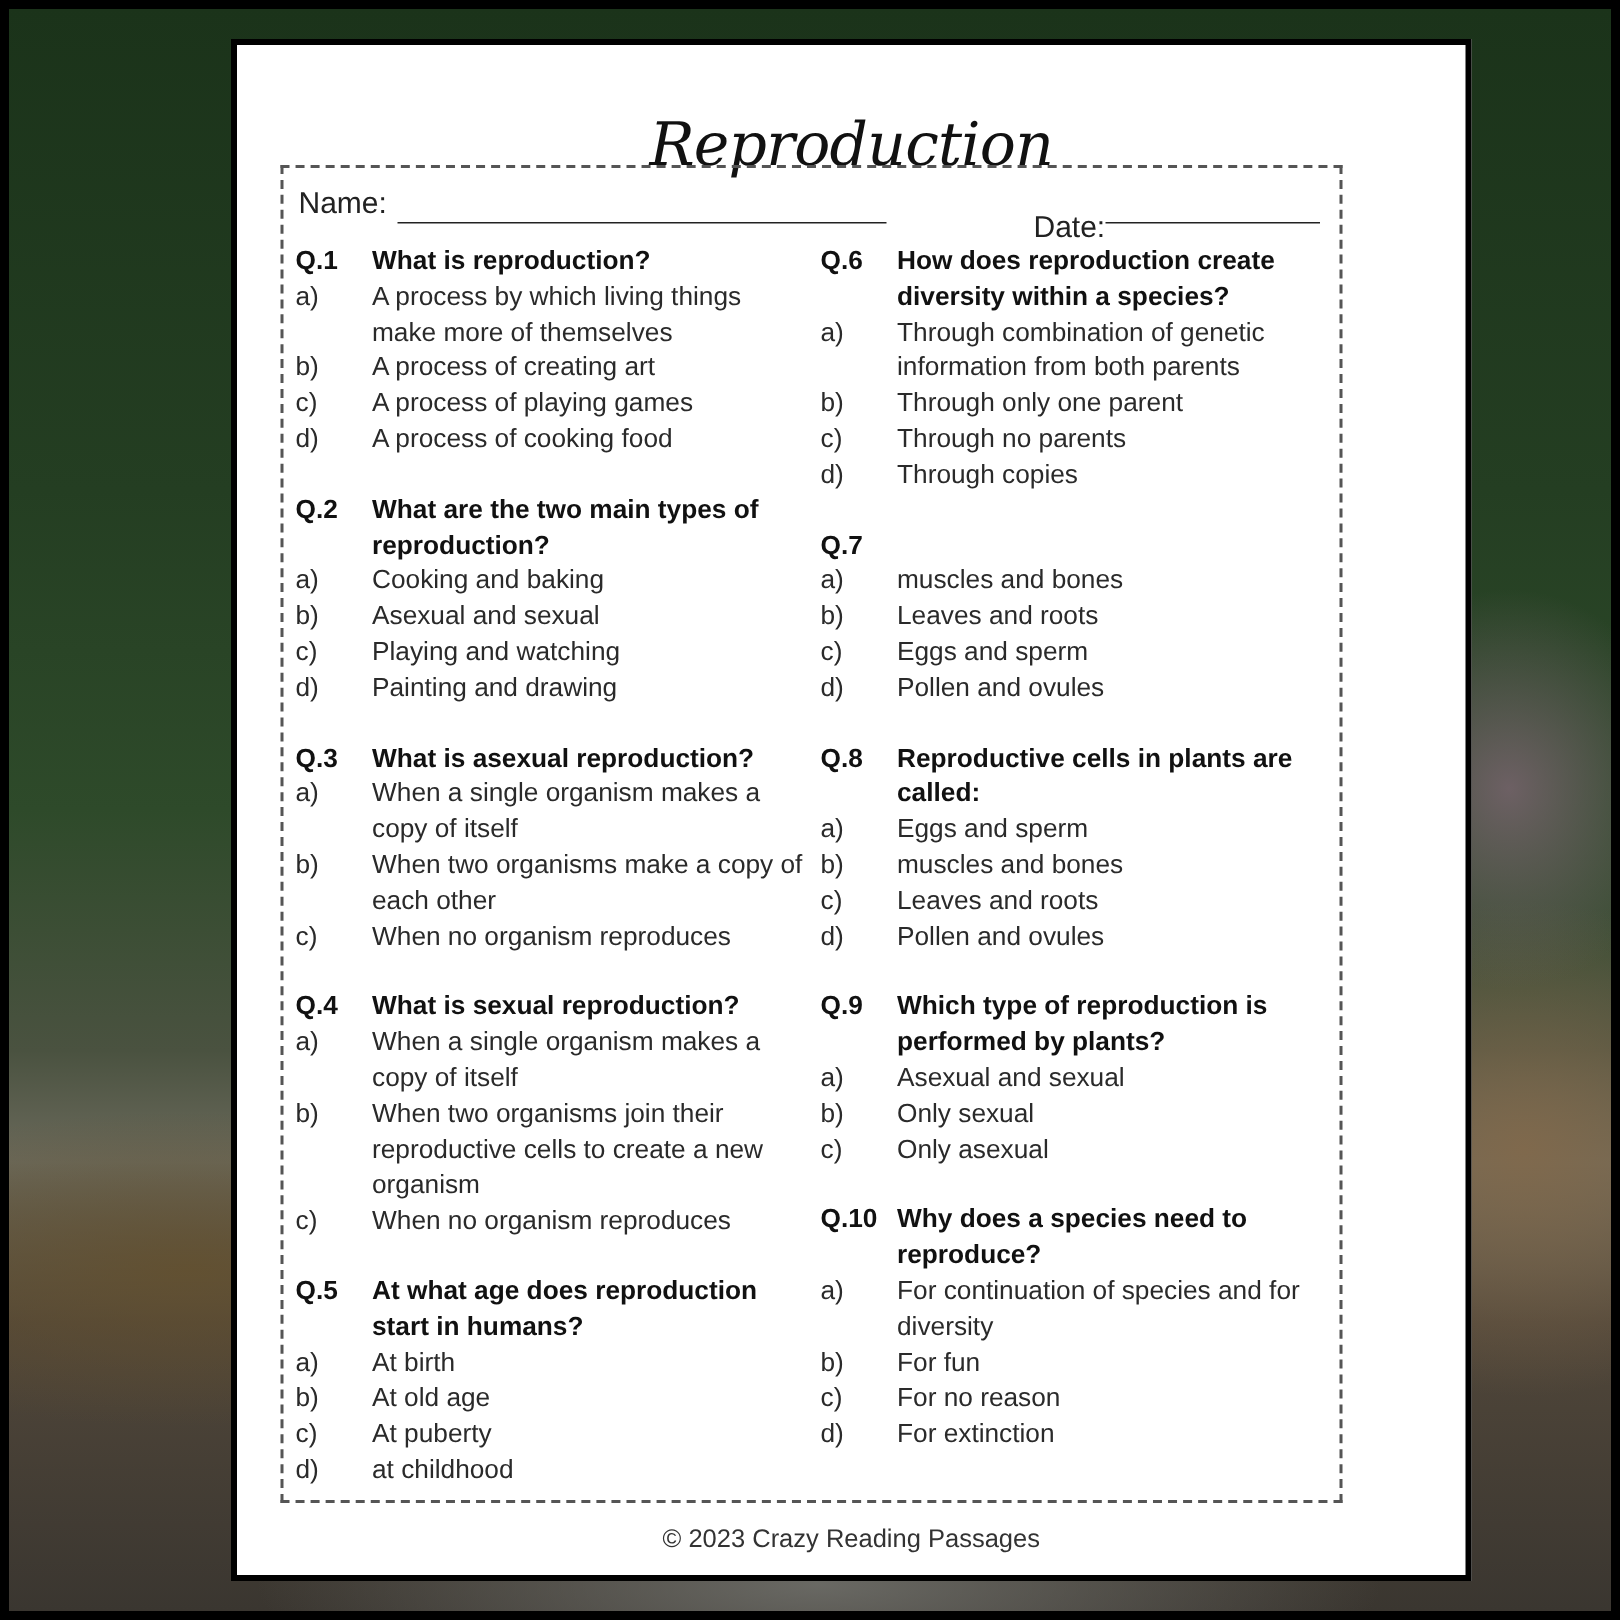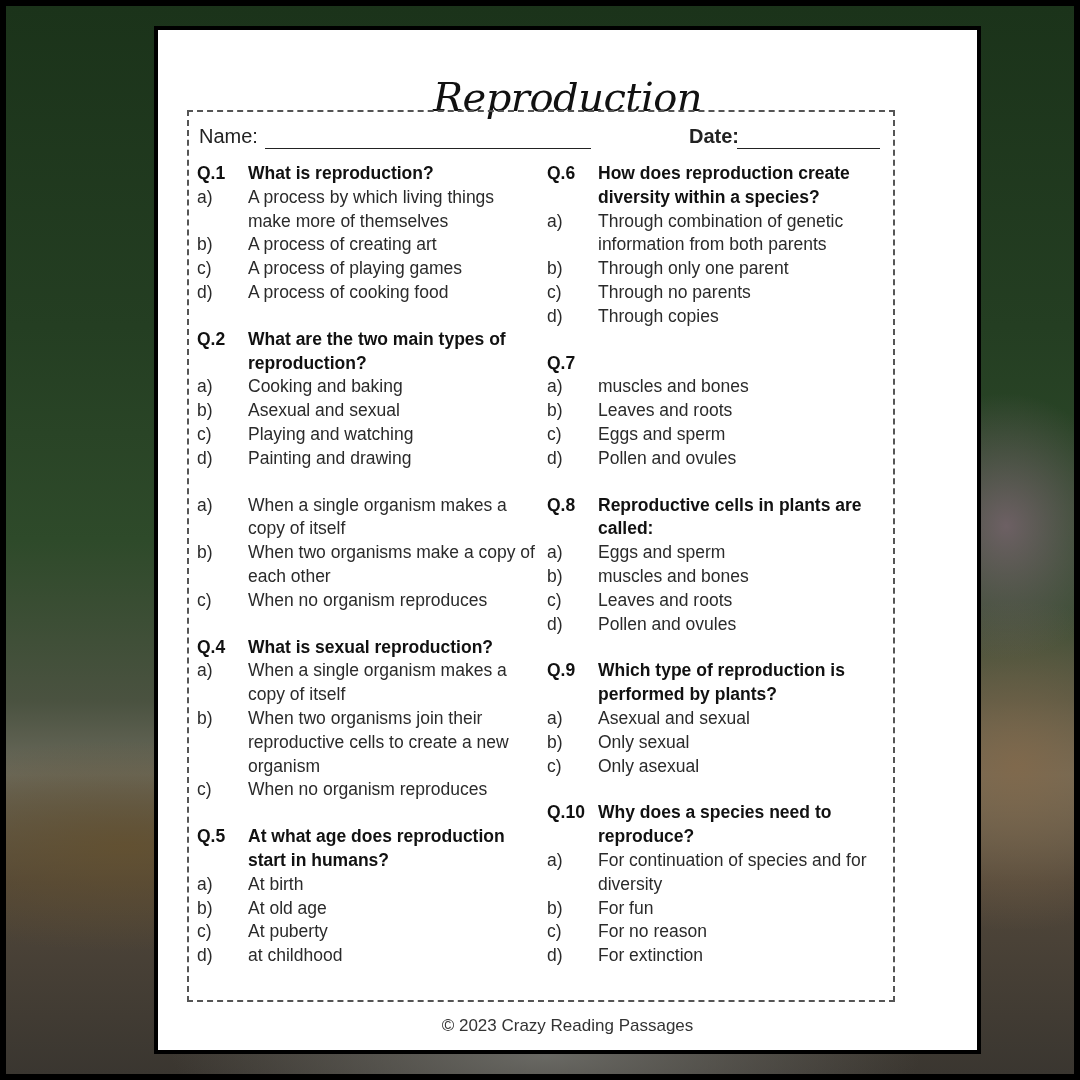--- a/index.html
+++ b/index.html
@@ -29,21 +29,21 @@
     .box {
       position: absolute; left: 29px; top: 80px; width: 708px; height: 892px;
       border: 2px dashed #555; box-sizing: border-box;
     }
     .name-row {
       position: absolute; left: 10px; top: 13px; right: 20px; height: 26px;
       font-size: 20px; color: #222;
     }
     .name-label { position: absolute; left: 0; top: 0; }
     .name-line { position: absolute; left: 66px; top: 23px; width: 326px; border-bottom: 1.5px solid #222; }
-    .date-label { position: absolute; left: 490px; top: 0; font-weight: bold; }
+    .date-label { position: absolute; left: 490px; top: 16px; }
     .date-line { position: absolute; left: 538px; top: 23px; width: 143px; border-bottom: 1.5px solid #222; }
 
     .col { position: absolute; top: 50px; width: 340px; }
     .col.left { left: 8px; }
     .col.right { left: 358px; width: 345px; }
     .q { margin-bottom: 23px; }
     .row { display: flex; font-size: 17.5px; line-height: 23.8px; color: #2a2a2a; }
     .row .k { width: 51px; flex: 0 0 51px; }
     .row .t { flex: 1; }
     .row.head { font-weight: bold; color: #111; justify-content: space-between; }
@@ -107,20 +107,24 @@
           <div class="row">
             <span class="k">c)</span>
             <span class="t">Playing and watching</span>
           </div>
           <div class="row">
             <span class="k">d)</span>
             <span class="t">Painting and drawing</span>
           </div>
         </div>
         <div class="q">
+          <div class="row head">
+            <span class="k">Q.3</span>
+            <span class="t">What is asexual reproduction?</span>
+          </div>
           <div class="row">
             <span class="k">a)</span>
             <span class="t">When a single organism makes a copy of itself</span>
           </div>
           <div class="row">
             <span class="k">b)</span>
             <span class="t">When two organisms make a copy of each other</span>
           </div>
           <div class="row">
             <span class="k">c)</span>

